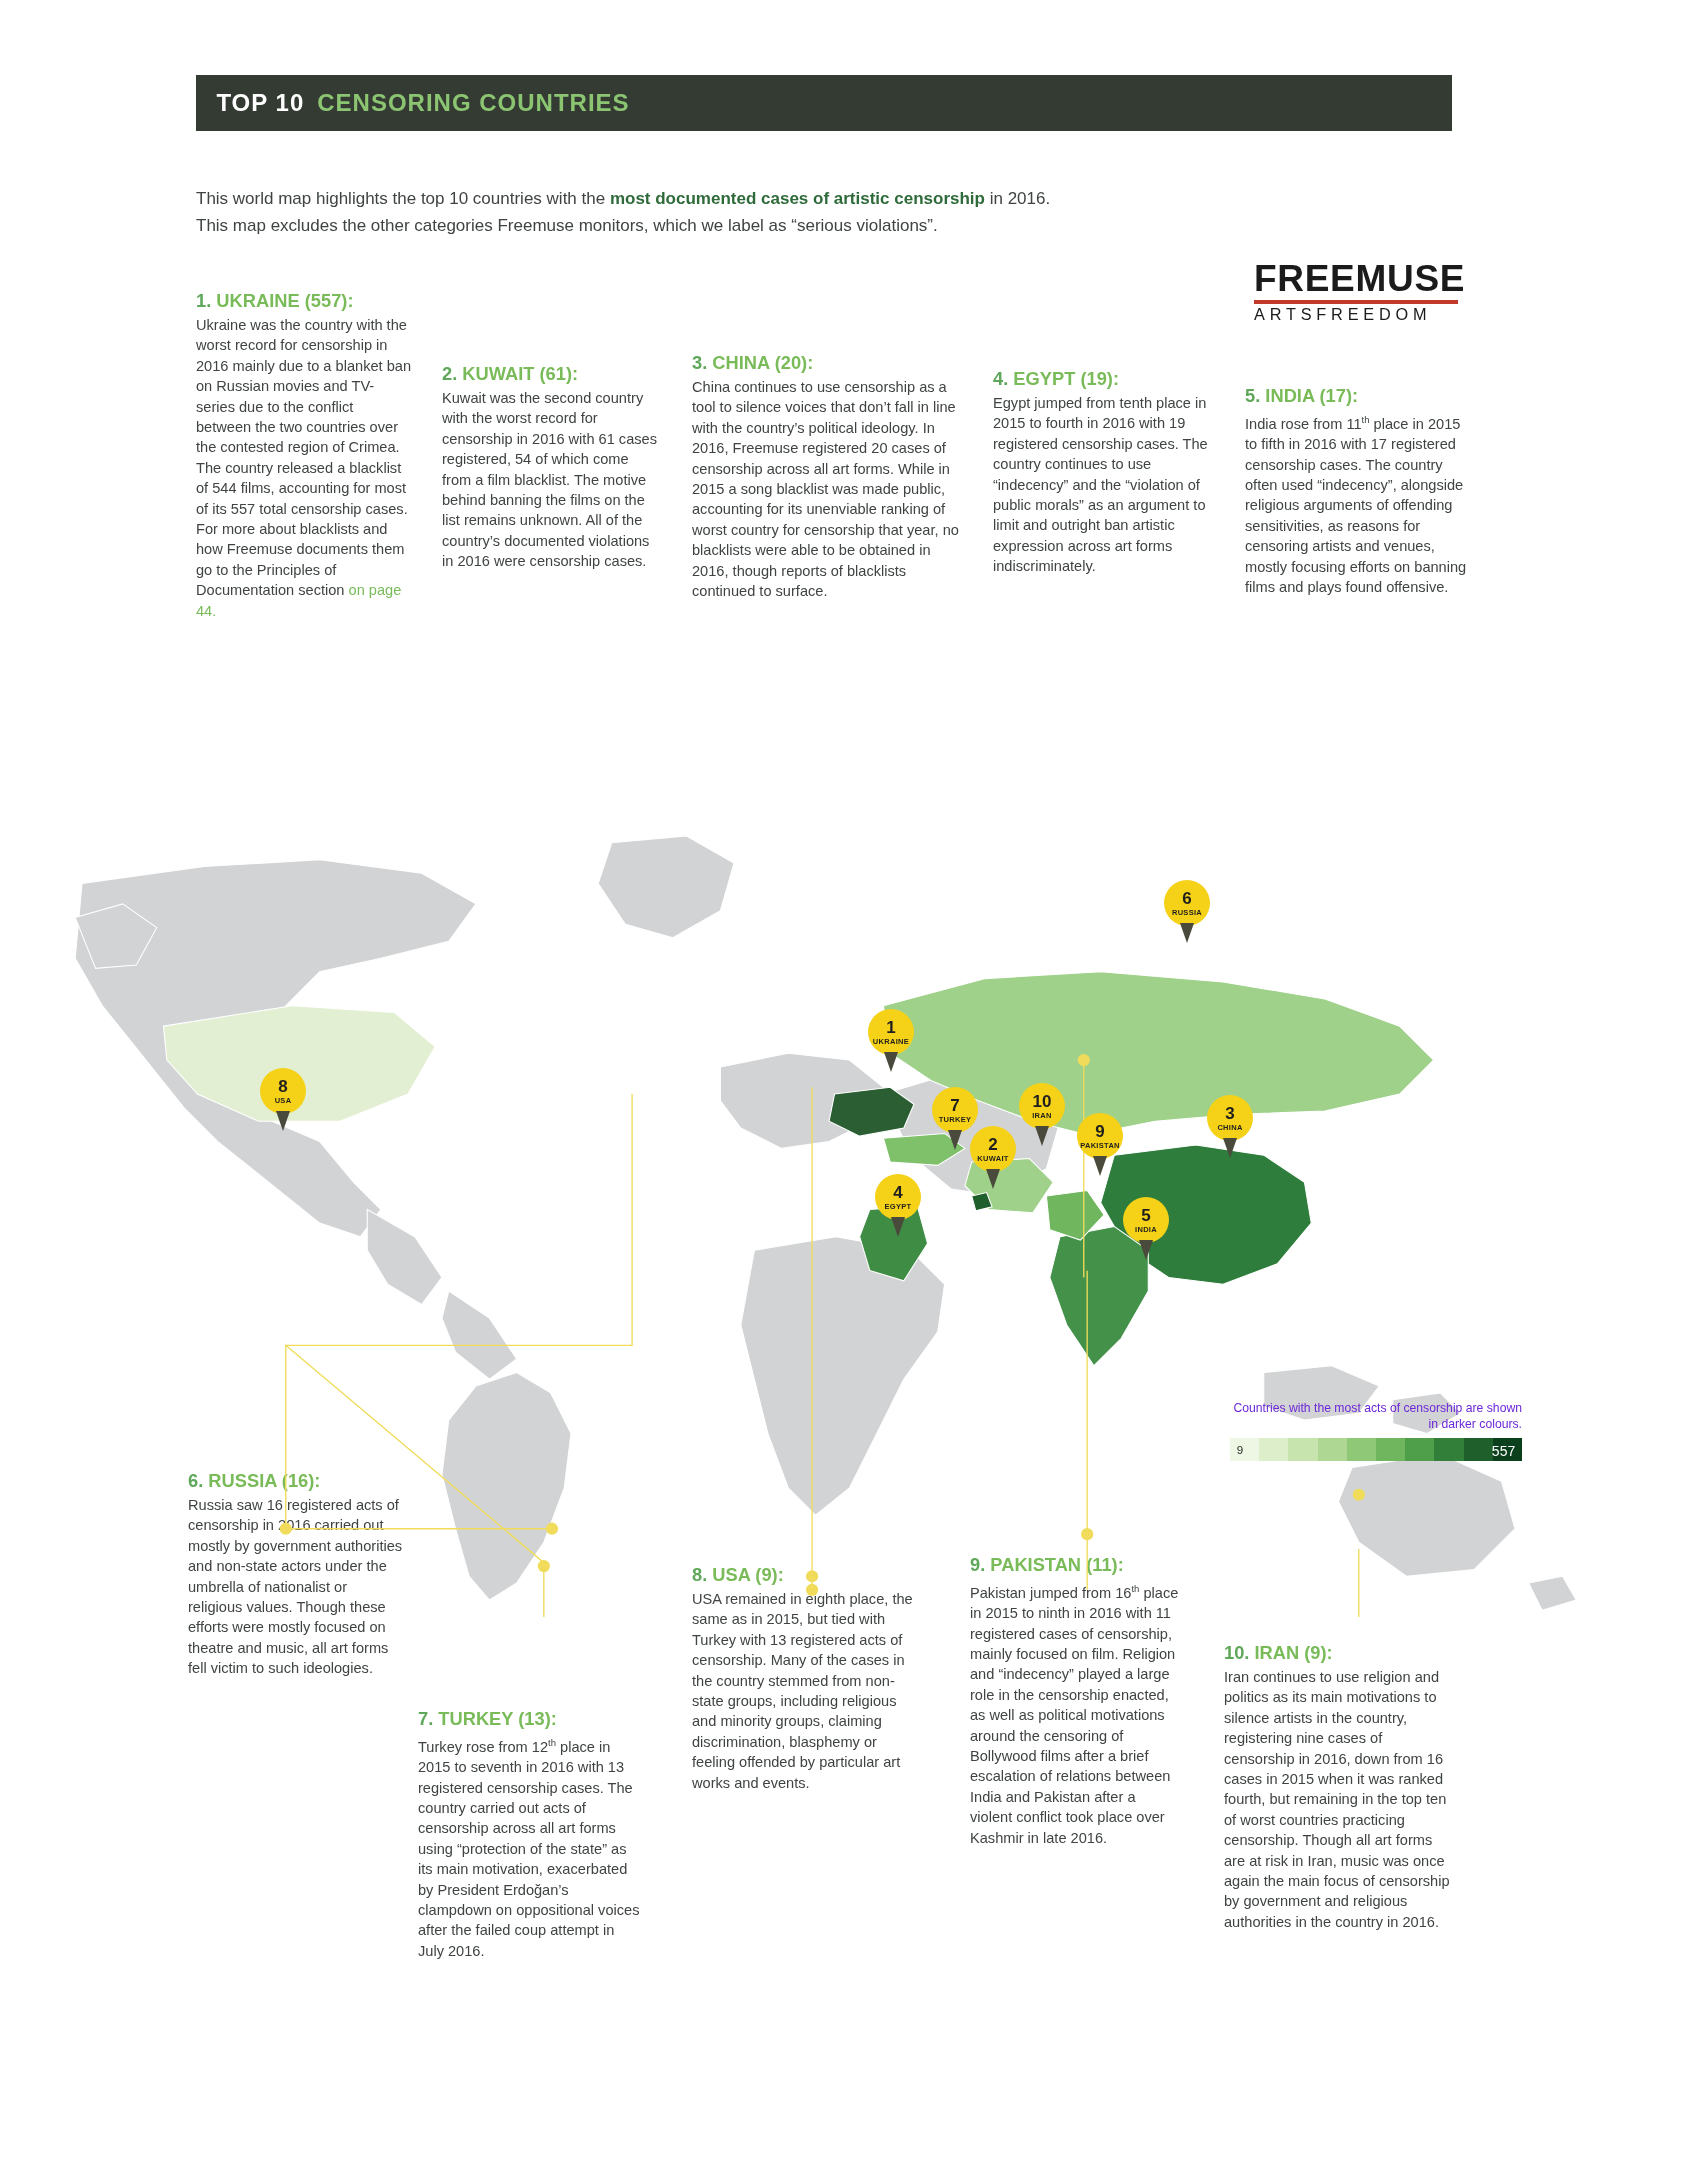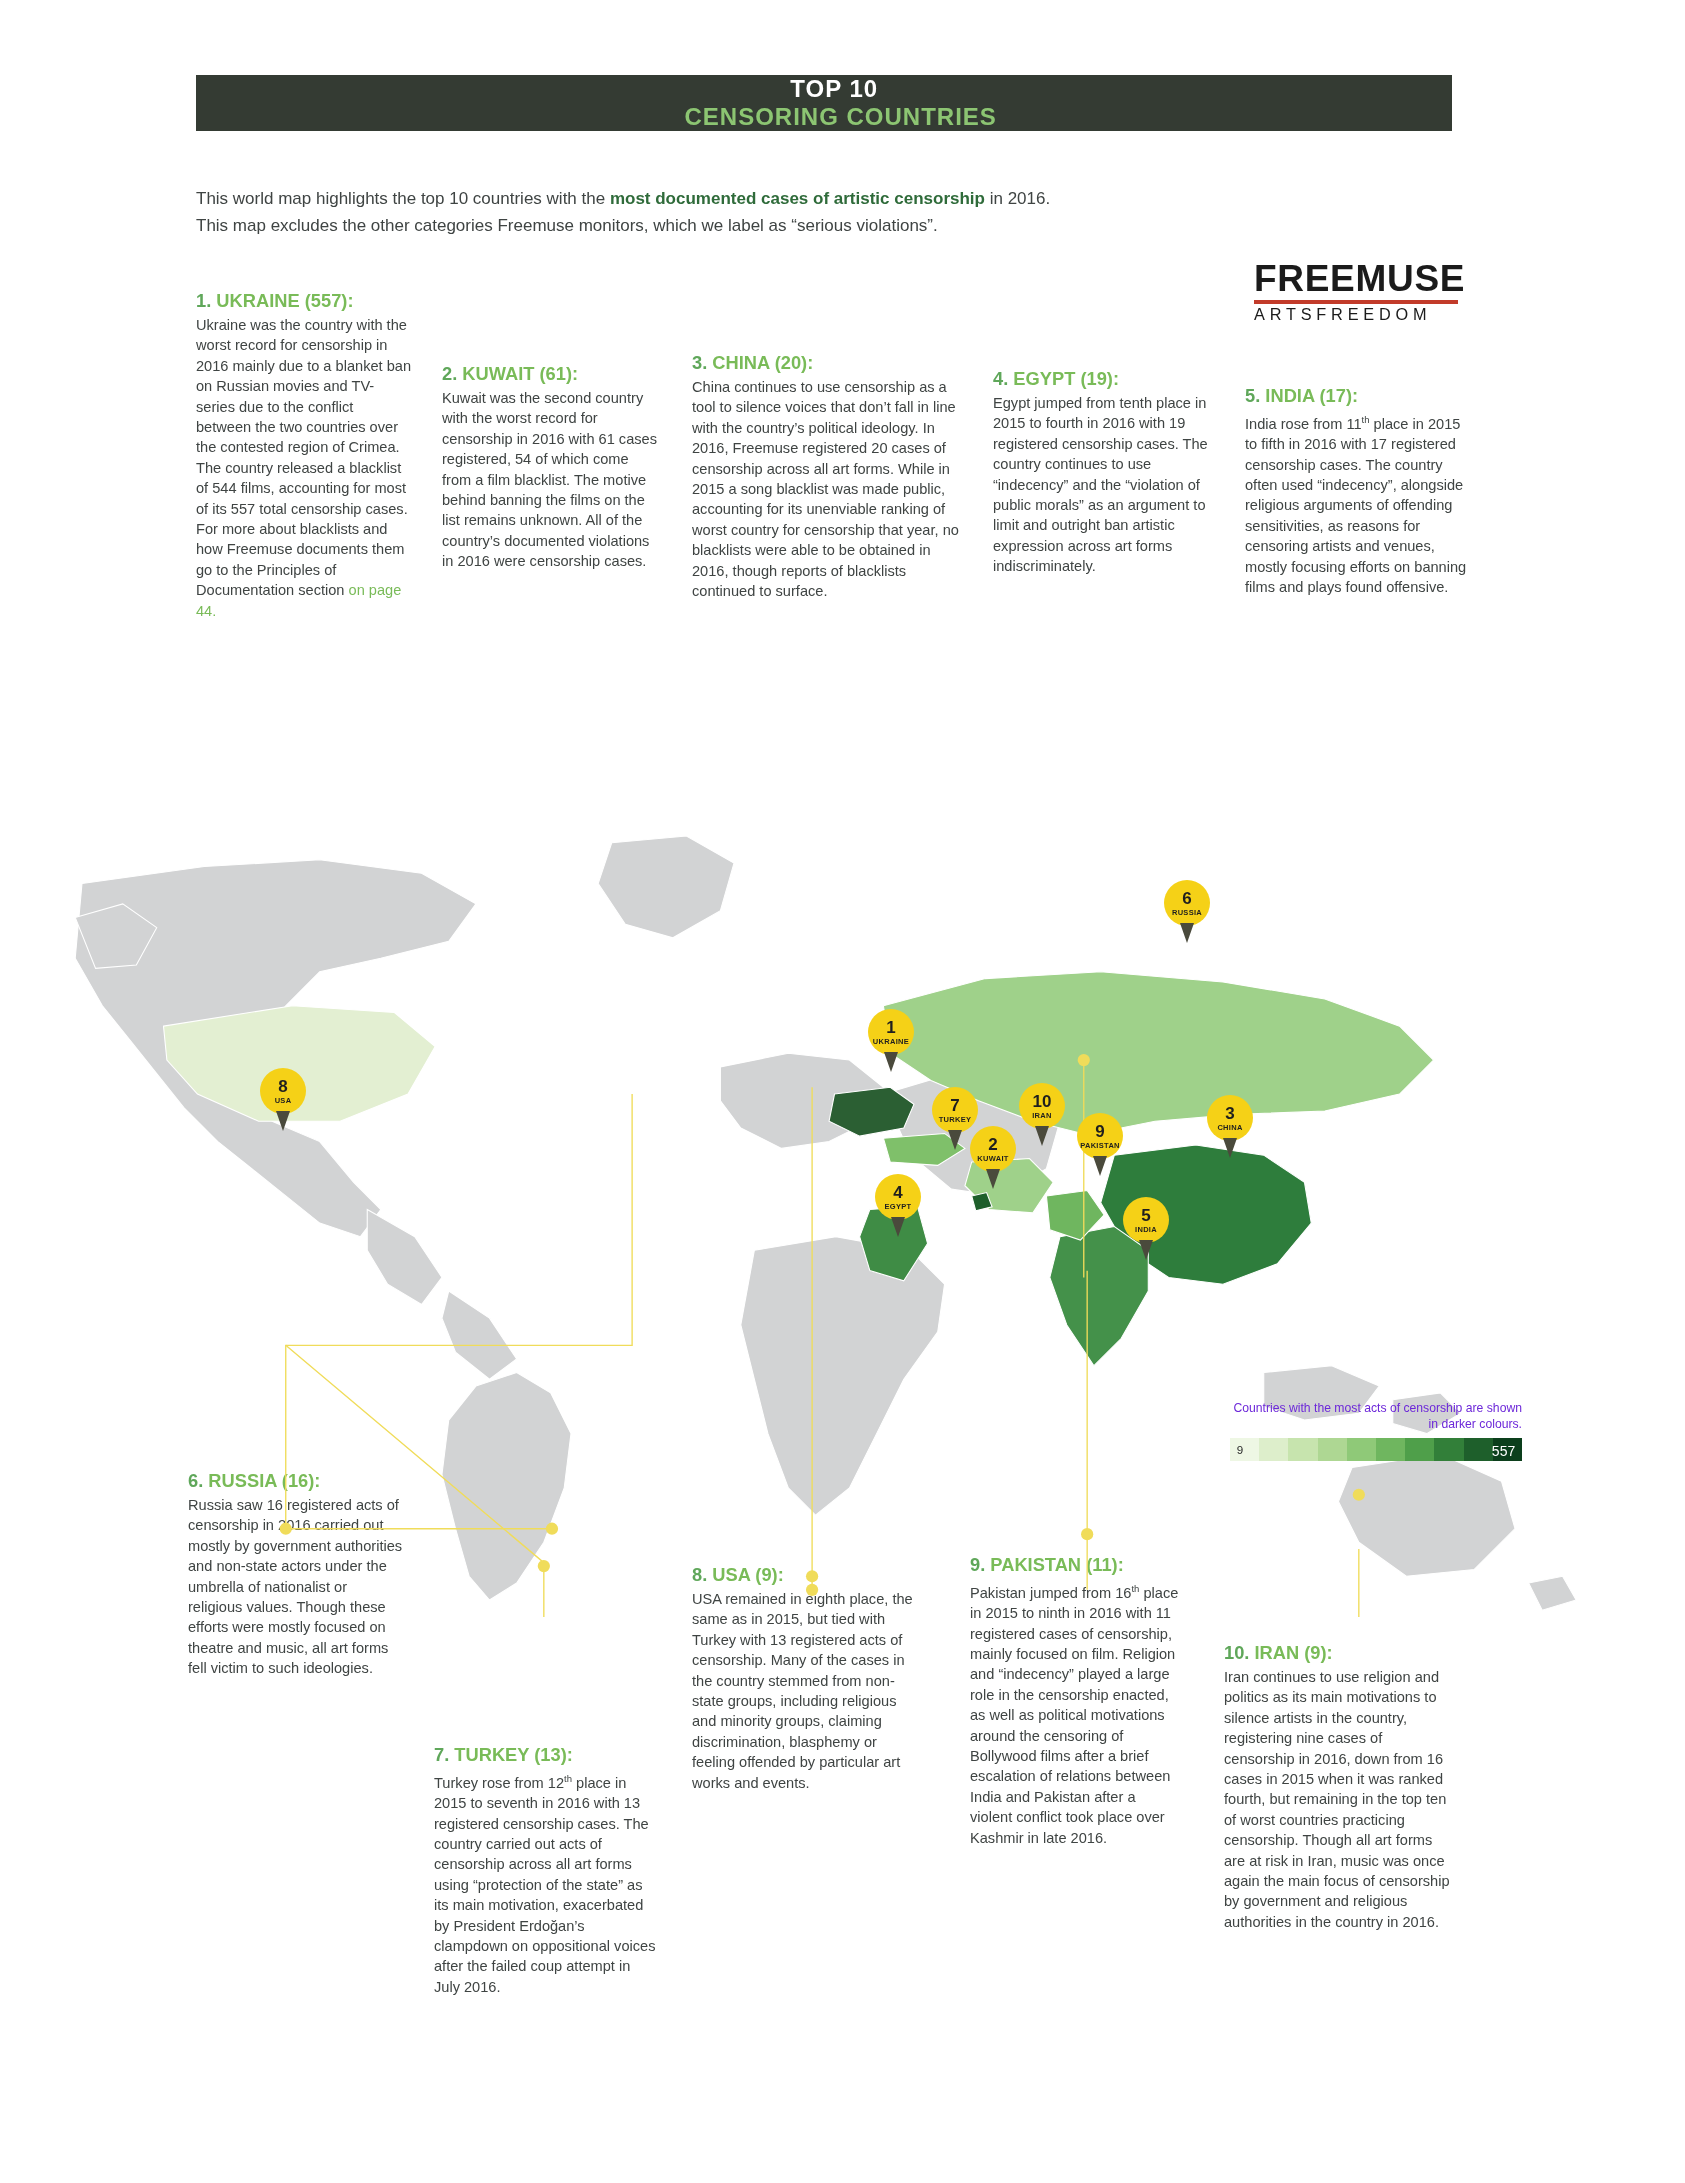--- a/index.html
+++ b/index.html
@@ -21,21 +21,20 @@
     position: absolute;
     left: 196px;
     top: 75px;
     width: 1256px;
     height: 56px;
     background: #343b33;
     display: flex;
     align-items: center;
     padding-left: 20.4px;
     box-sizing: border-box;
-    flex-direction: column;
   }
   .header-bar .h-a {
     font-size: 24px;
     font-weight: bold;
     letter-spacing: 1px;
     color: #ffffff;
   }
   .header-bar .h-b {
     font-size: 24px;
     font-weight: bold;
@@ -242,21 +241,21 @@
 </div>
 
 <div class="note" style="left:188px; top:1449px; width:216px;margin-top:20px;">
   <div class="title">
     <span class="num">6.</span>
     <span class="nm">RUSSIA (16):</span>
   </div>
   <div class="body">Russia saw 16 registered acts of censorship in 2016 carried out mostly by government authorities and non-state actors under the umbrella of nationalist or religious values. Though these efforts were mostly focused on theatre and music, all art forms fell victim to such ideologies.</div>
 </div>
 
-<div class="note" style="left:434px; top:1707px; width:224px;margin-top:36px;">
+<div class="note" style="left:418px; top:1707px; width:224px;">
   <div class="title">
     <span class="num">7.</span>
     <span class="nm">TURKEY (13):</span>
   </div>
   <div class="body">
     <span>Turkey rose from 12</span><sup>th</sup><span> place in 2015 to seventh in 2016 with 13 registered censorship cases. The country carried out acts of censorship across all art forms using “protection of the state” as its main motivation, exacerbated by President Erdoğan’s clampdown on oppositional voices after the failed coup attempt in July 2016.</span>
   </div>
 </div>
 
 <div class="note" style="left:692px; top:1563px; width:231px;">

